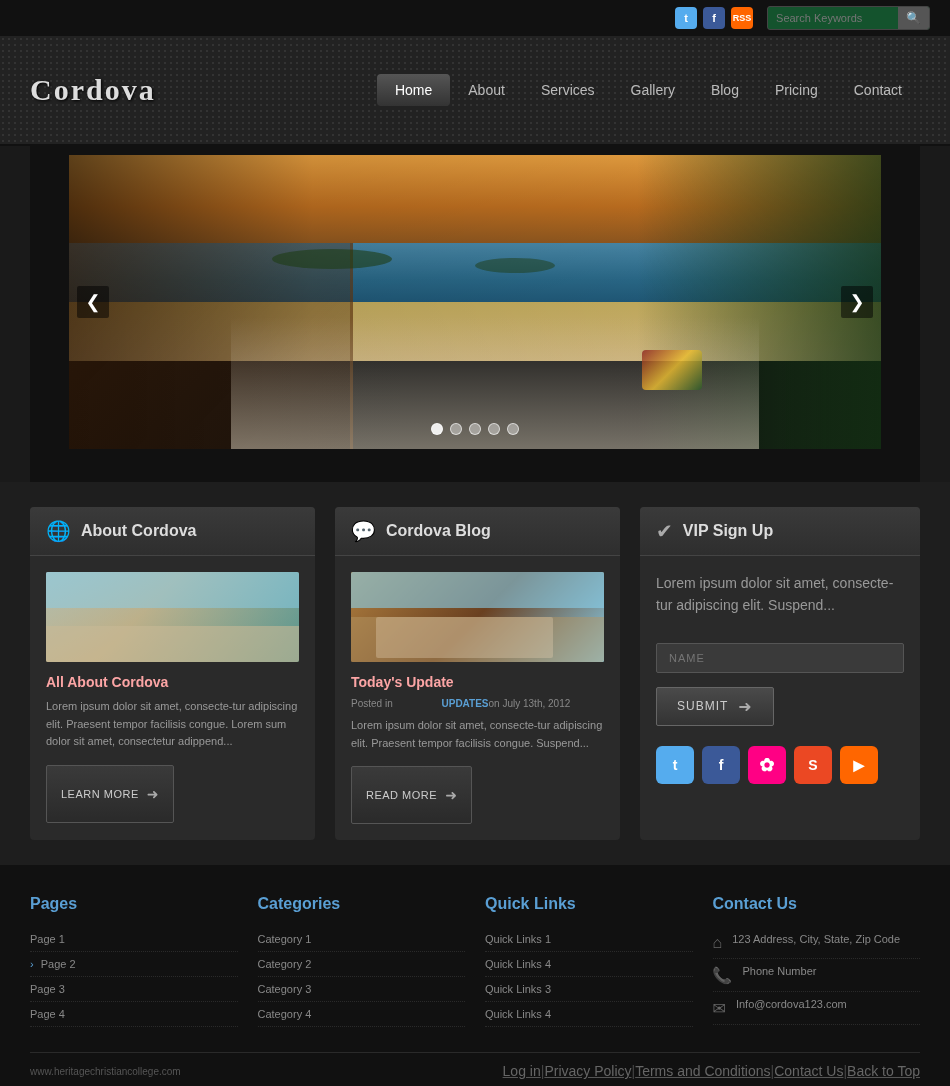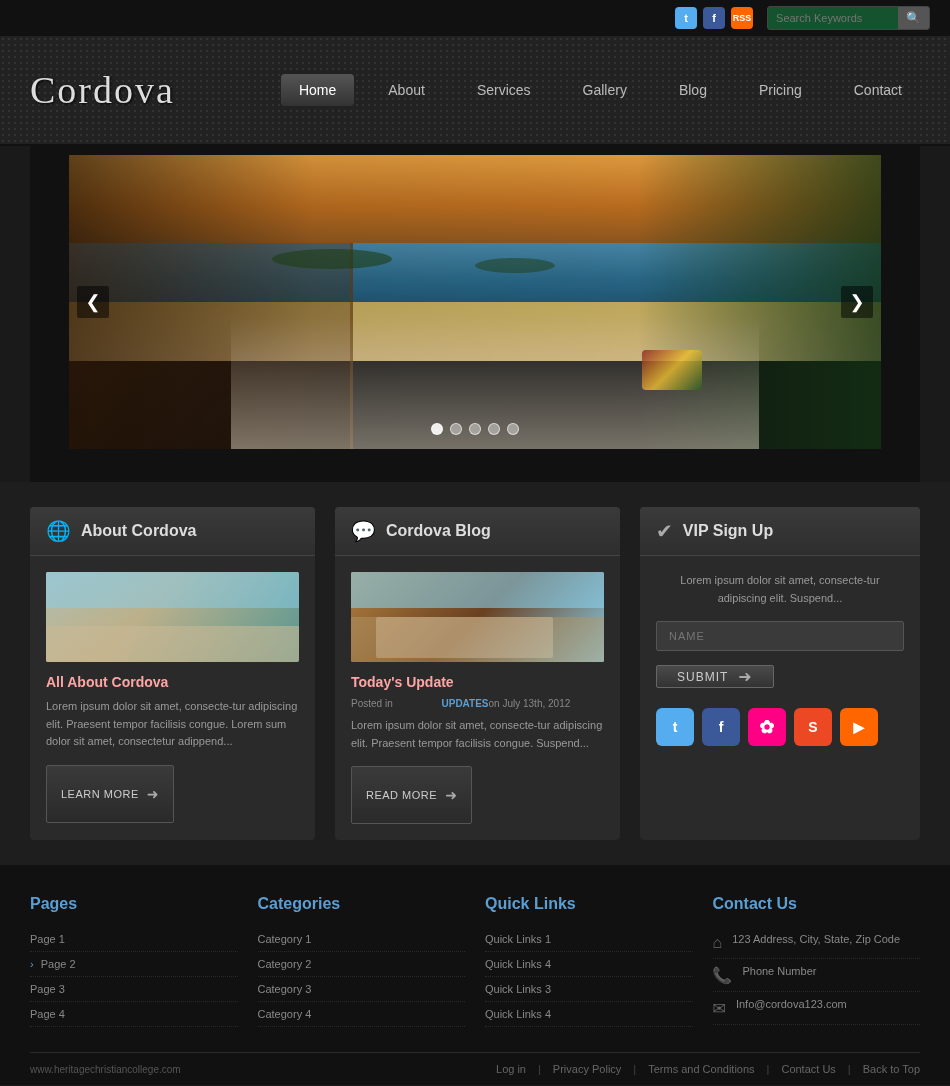--- a/index.html
+++ b/index.html
@@ -67,32 +67,32 @@
       background-image: radial-gradient(circle, #333 1px, transparent 1px);
       background-size: 6px 6px;
       background-color: #222;
       height: 110px;
       display: flex;
       align-items: center;
       padding: 0 30px;
       border-bottom: 2px solid #111;
     }
     .logo {
-      font-size: 38px;
+      font-size: 30px;
       color: #ddd;
       font-family: Georgia, serif;
-      font-weight: normal;
+      font-weight: bold;
       flex: 0 0 auto;
       text-shadow: 1px 1px 3px #000;
       letter-spacing: 2px;
     }
     .nav {
       margin-left: auto;
       display: flex;
-      gap: 16px;
+      gap: 0;
     }
     .nav-item {
       color: #bbb;
       font-size: 14px;
       padding: 8px 18px;
       cursor: pointer;
       text-decoration: none;
       transition: color 0.2s;
       border-radius: 3px;
     }
@@ -239,25 +239,24 @@
     
     .vip-card {
       flex: 0 0 280px;
     }
     .vip-card .card-body {
       display: flex;
       flex-direction: column;
       gap: 10px;
     }
     .vip-intro {
-      font-size: 11px;
+      font-size: 14px;
       color: #999;
       line-height: 1.6;
-      margin-bottom: 4px;
-      text-align: center;
+      margin-bottom: 16px;
     }
     .vip-input {
       width: 100%;
       background: #3a3a3a;
       border: 1px solid #555;
       color: #aaa;
       font-size: 11px;
       padding: 8px 12px;
       border-radius: 2px;
       letter-spacing: 1px;
@@ -268,21 +267,21 @@
       display: flex;
       align-items: center;
       gap: 10px;
       margin-top: 4px;
     }
     .submit-btn {
       background: linear-gradient(to bottom, #4a4a4a, #333);
       border: 1px solid #666;
       color: #ccc;
       font-size: 12px;
-      padding: 1px 20px;
+      padding: 9px 20px;
       cursor: pointer;
       letter-spacing: 1px;
       border-radius: 2px;
       display: flex;
       align-items: center;
       gap: 10px;
     }
     .social-row {
       display: flex;
       gap: 8px;
@@ -360,23 +359,24 @@
       justify-content: space-between;
       align-items: center;
       padding: 10px 0;
     }
     .footer-url {
       font-size: 10px;
       color: #555;
     }
     .footer-links {
       display: flex;
-      gap: 12px;
-      font-size: 11px;
+      gap: 0;
+      font-size: 14px;
       color: #555;
+      text-decoration: underline;
     }
     .footer-links a {
       color: #666;
       text-decoration: none;
       cursor: pointer;
     }
     .footer-links .sep { color: #444; }
   </style>
 </head>
 <body>

